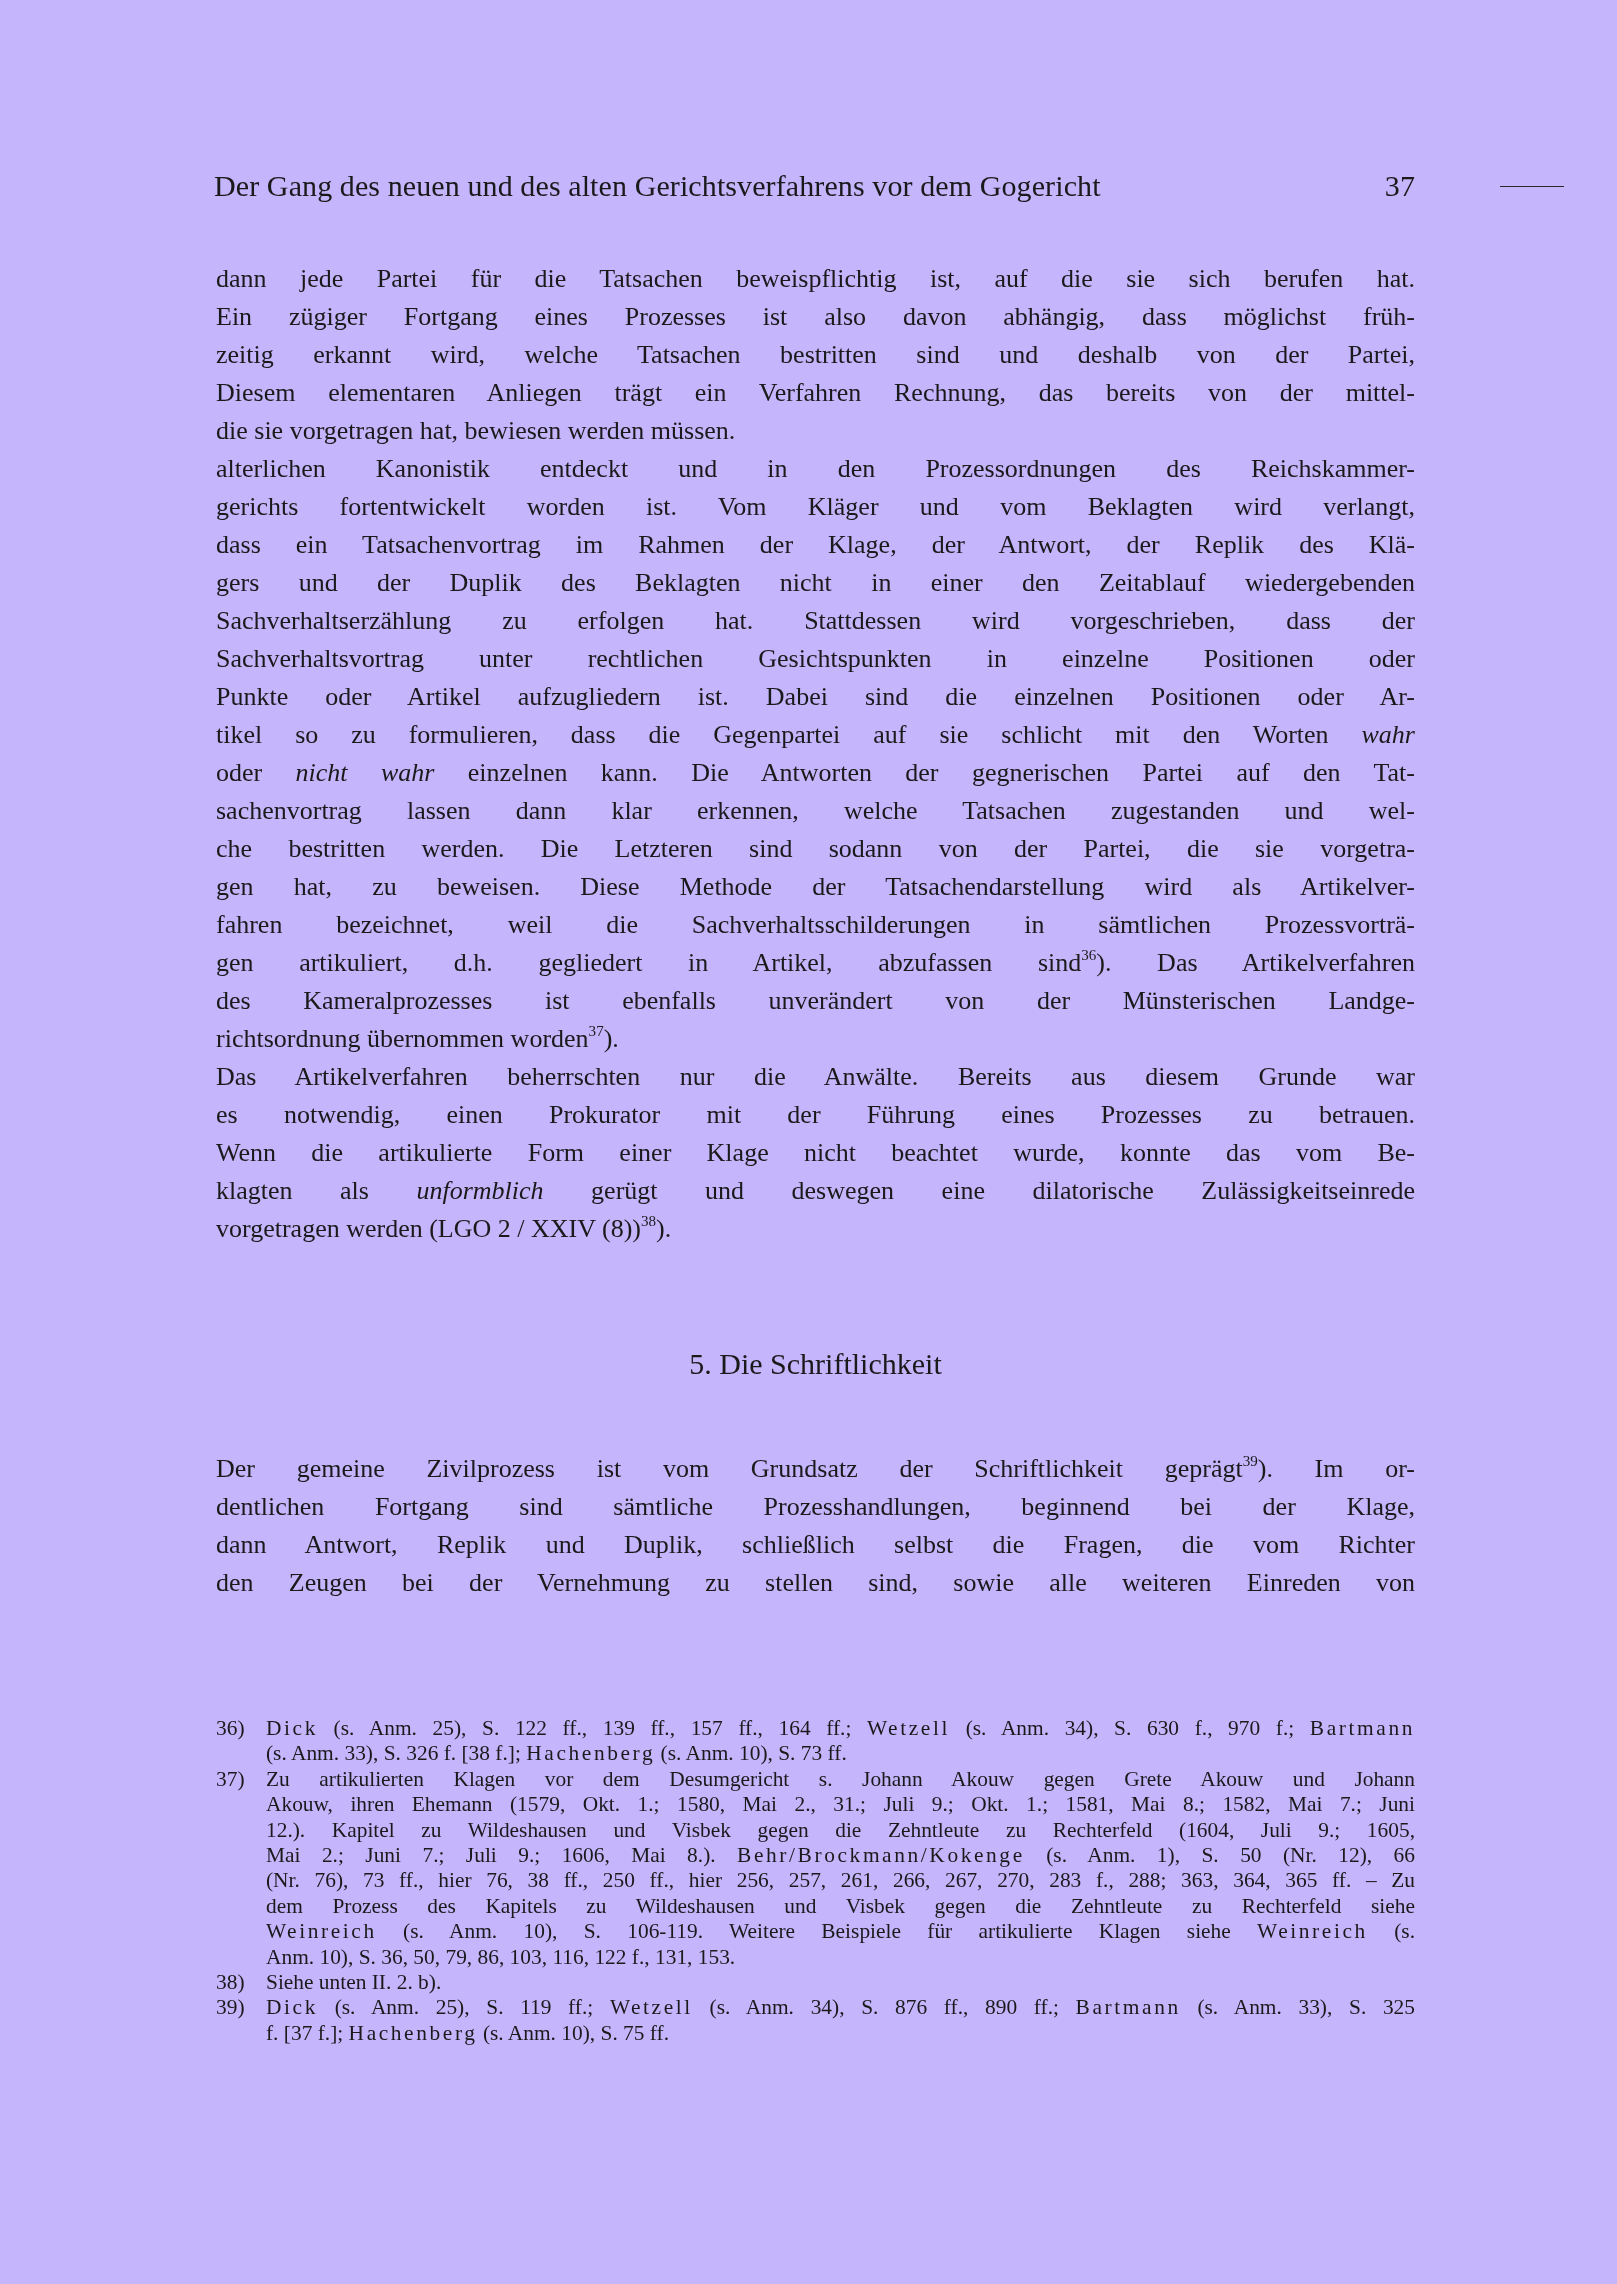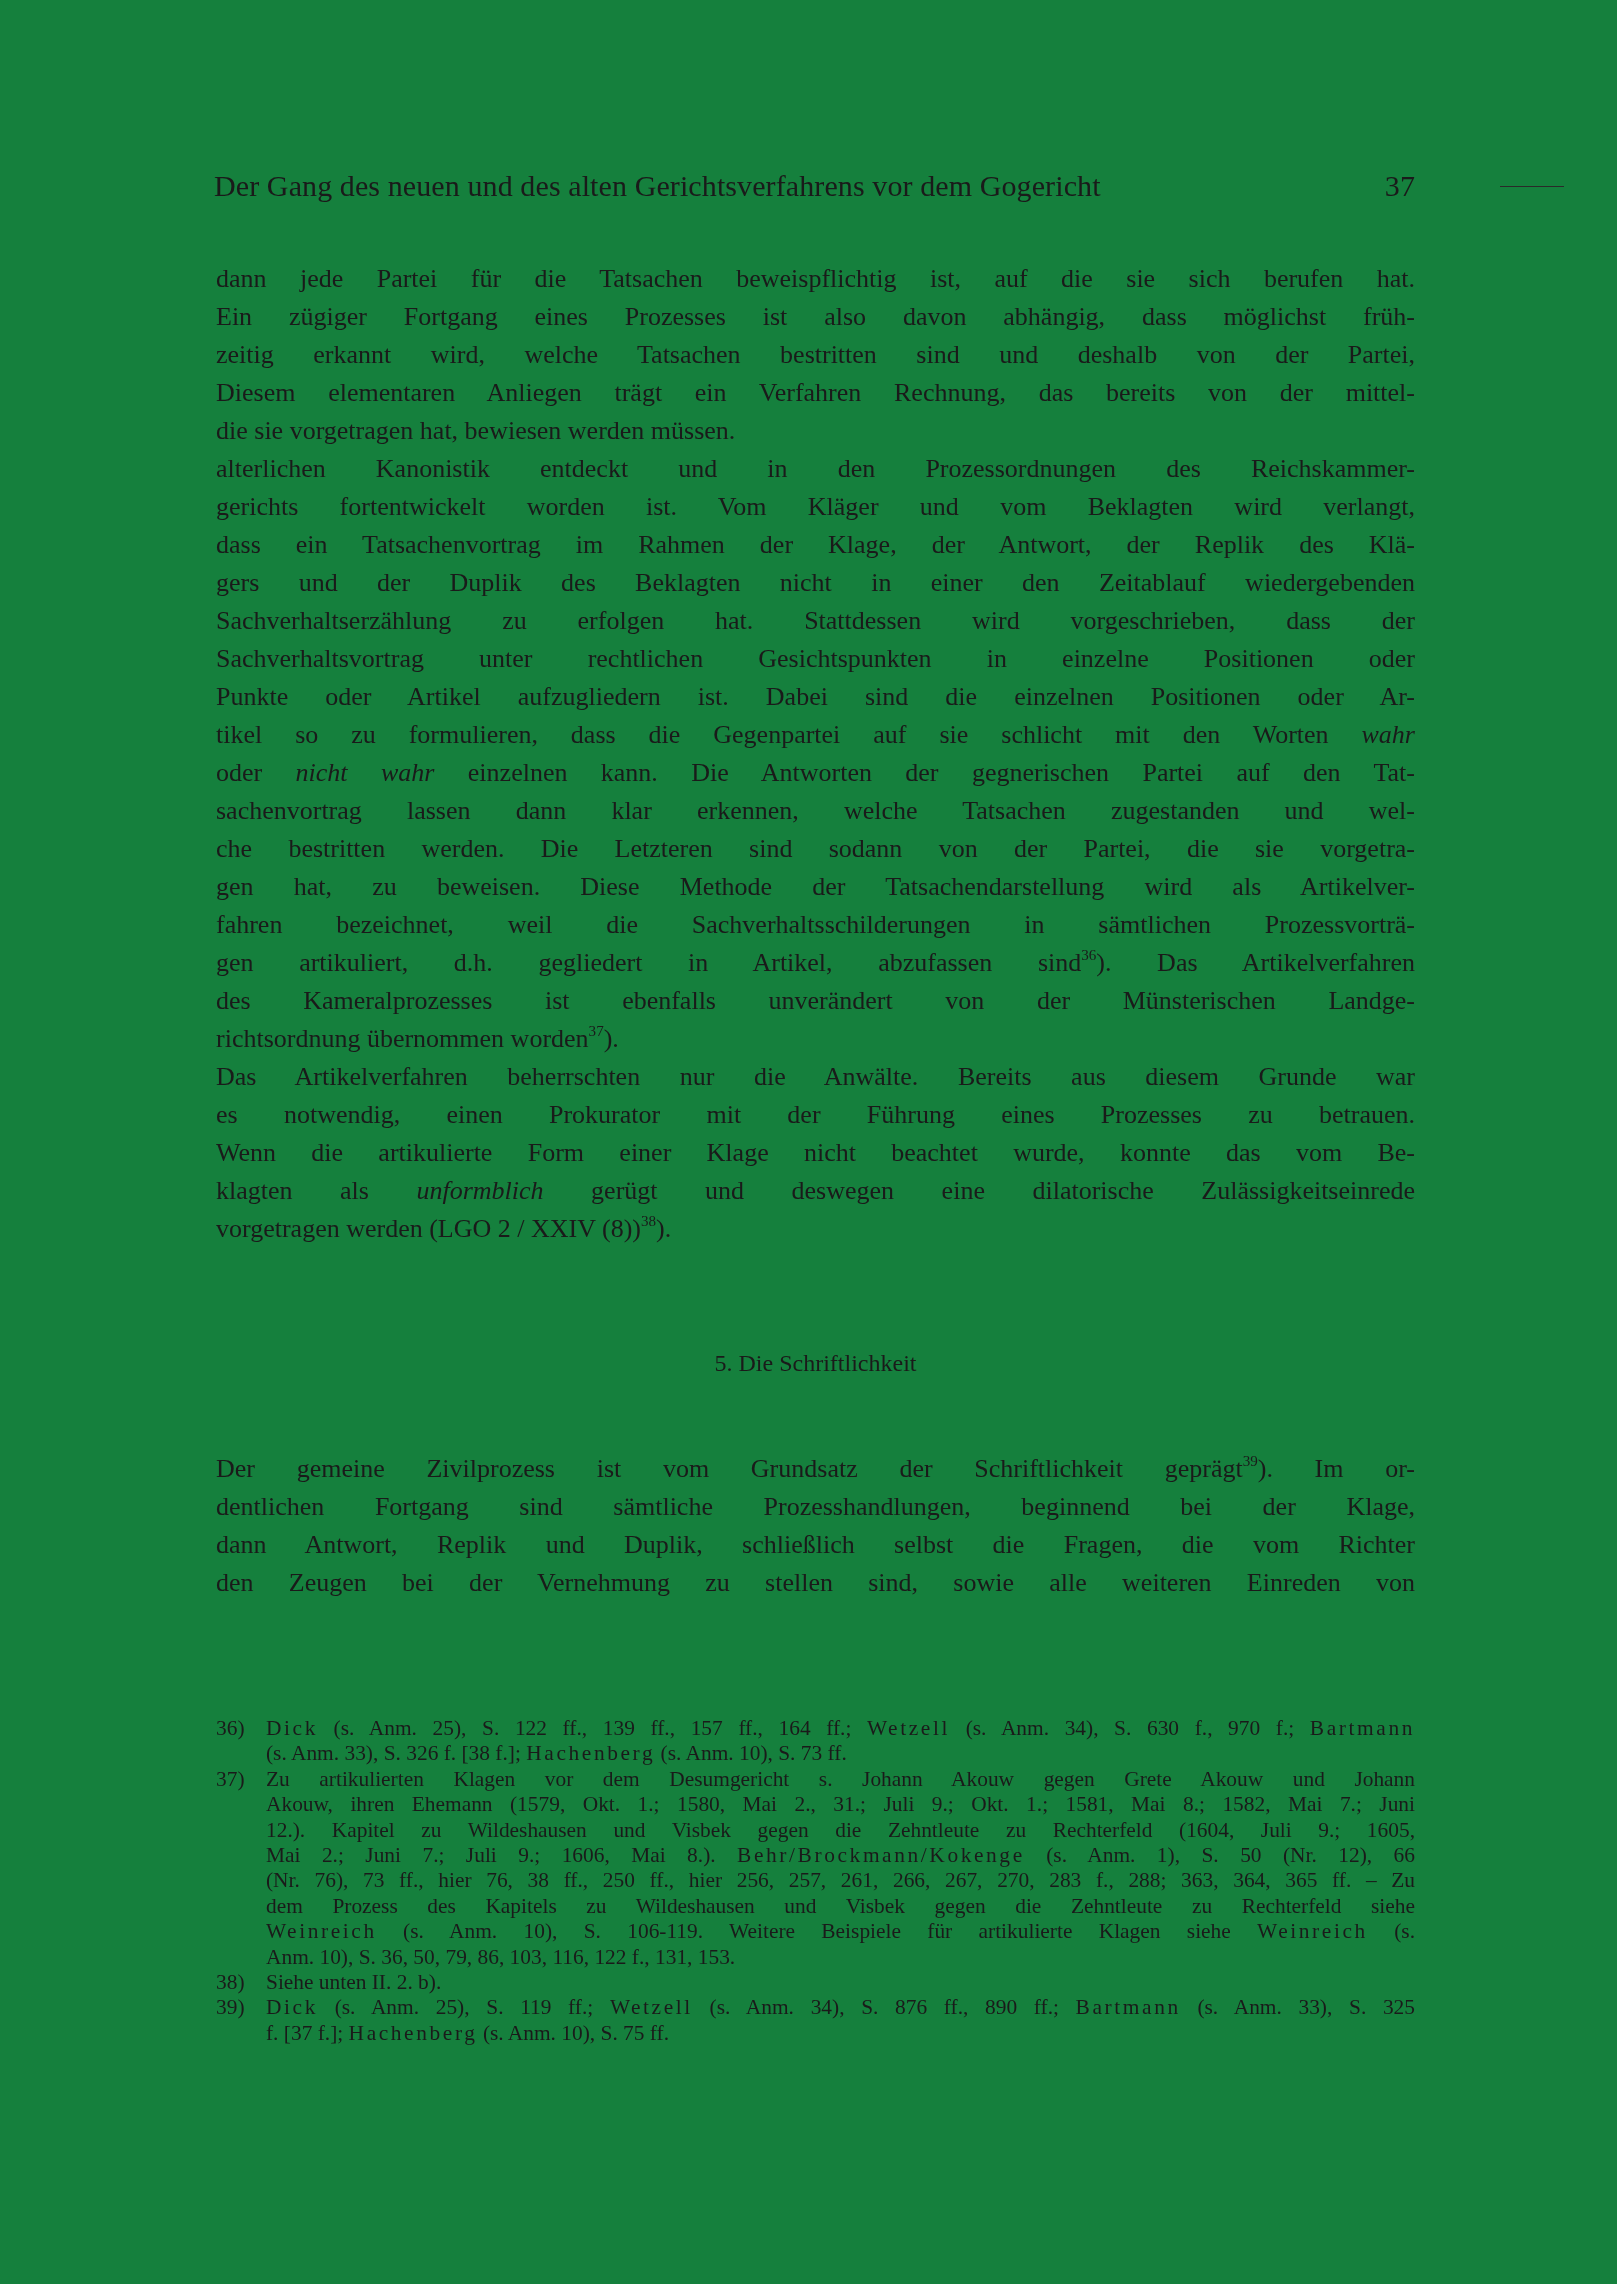--- a/index.html
+++ b/index.html
@@ -1,32 +1,32 @@
 <!DOCTYPE html>
 <html style="font-size:13px"><head>
 <meta charset="utf-8">
 <style>
   html, body { margin: 0; padding: 0; background: #ffffff; }
   body { width: 1618px; height: 2284px; position: relative; overflow: hidden;
          font-family: "Liberation Serif", "DejaVu Serif", serif; color: #1a1a1a; }
-  .page { position: absolute; left: 0; top: 0; width: 1618px; height: 2284px; background: #15803d; text-decoration: underline; }
+  .page { position: absolute; left: 0; top: 0; width: 1618px; height: 2284px; background: #c4b5fd; text-decoration: underline; }
 
   .running-head { position: absolute; left: 214px; top: 166px; width: 1201px; height: 40px;
                   font-size: 30px; line-height: 40px; letter-spacing: 0.1px; }
   .running-head .title { position: absolute; left: 0; top: 0; white-space: nowrap; }
   .running-head .dash { position: absolute; left: 1286px; top: 20px; width: 64px; height: 0;
                         border-top: 1.6px solid #2a2a2a; }
   .running-head .pageno { position: absolute; right: 0; top: 0; }
 
   .body-text { position: absolute; left: 216px; width: 1199px; font-size: 26px;
                line-height: 38px; text-align: justify; }
   .body-text .line { display: block; text-align: justify; text-align-last: justify; white-space: nowrap; height: 38px; overflow: visible; }
   .body-text .line.last { text-align-last: left; }
   .block1 { top: 260px; }
-  .heading { position: absolute; left: 216px; width: 1199px; top: 1344px; font-size: 24px;
+  .heading { position: absolute; left: 216px; width: 1199px; top: 1344px; font-size: 30px;
              line-height: 39px; text-align: center; }
   .block2 { top: 1450px; }
   sup { font-size: 0.58em; line-height: 0; vertical-align: 0.75em; }
   em { font-style: italic; margin-top: 27px; }
   .sp { letter-spacing: 2.6px; }
 
   .footnotes { position: absolute; left: 216px; width: 1199px; top: 1668px; font-size: 21.4px;
                line-height: 25.4px; margin-top: 48px; }
   .fn { position: relative; padding-left: 50px; }
   .fn .num { position: absolute; left: 0; top: 0; }

